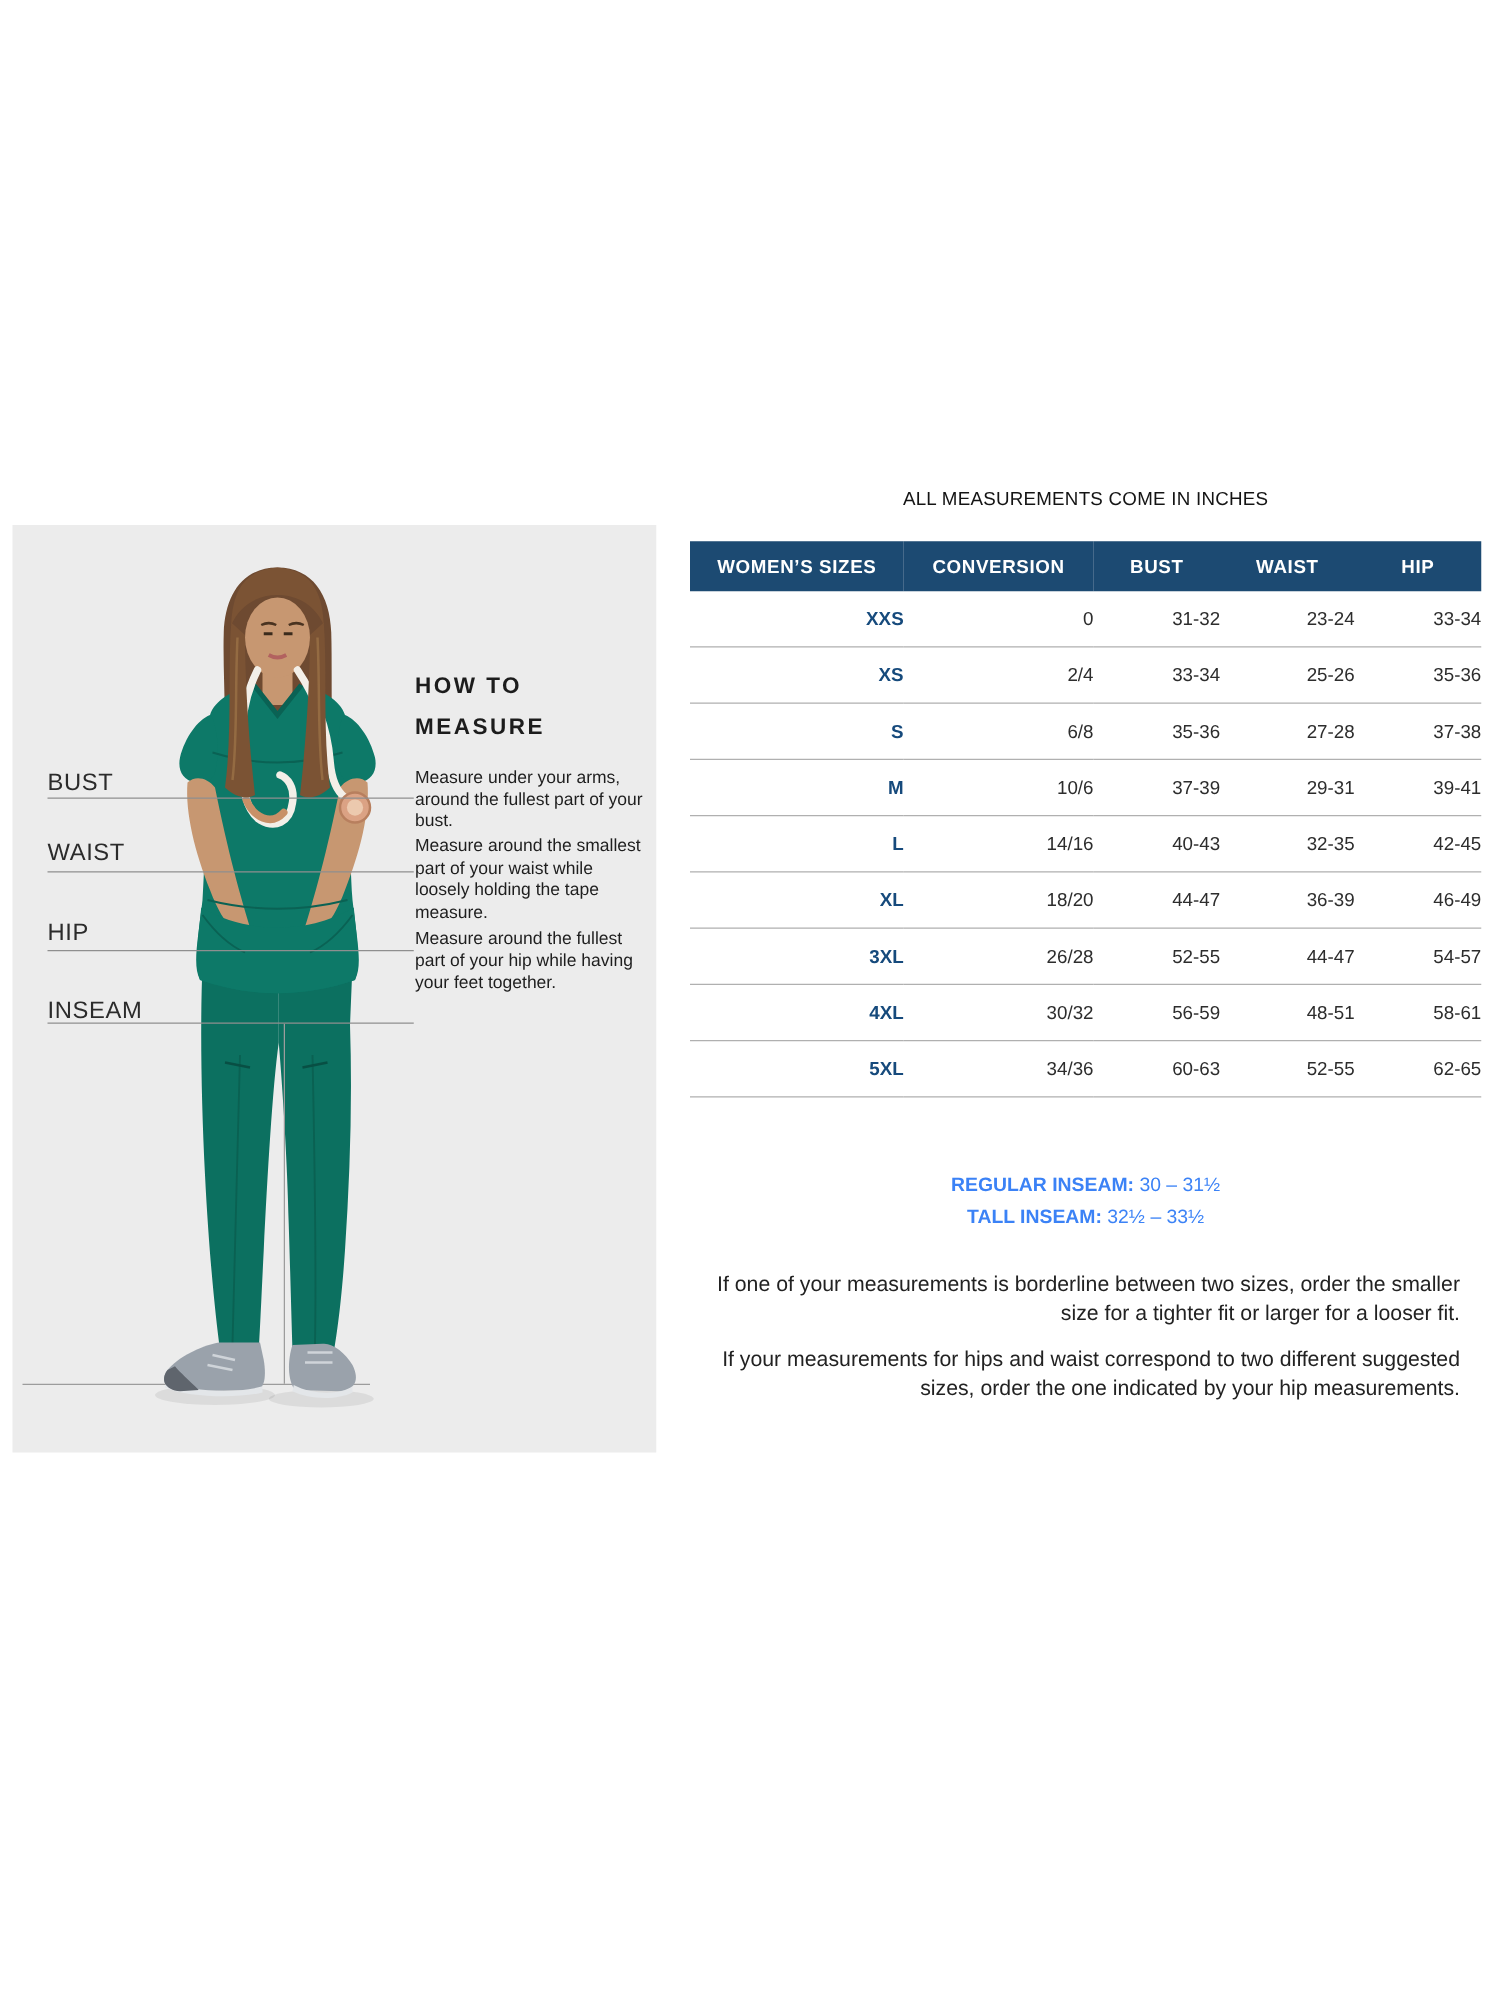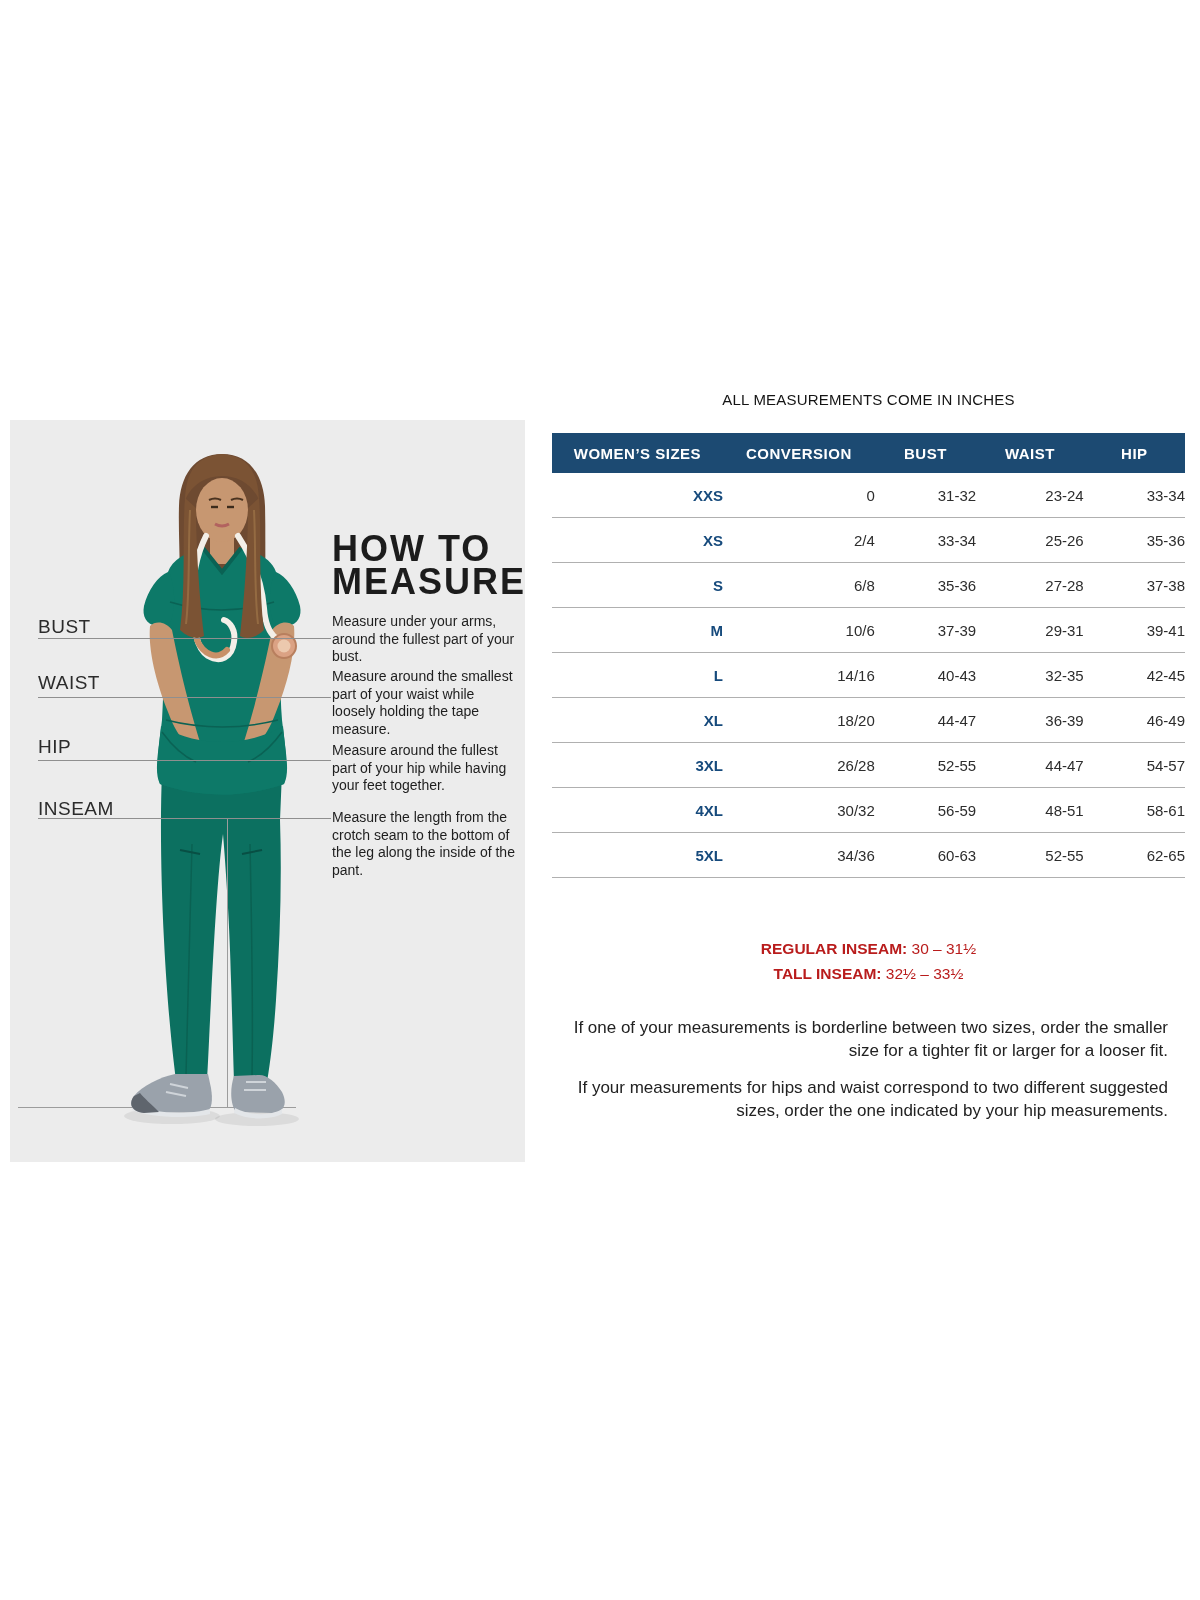--- a/index.html
+++ b/index.html
@@ -5,30 +5,30 @@
   html,body{margin:0;padding:0;background:#fff;font-family:"Liberation Sans",sans-serif;}
   .canvas{position:relative;width:1200px;height:1600px;background:#fff;overflow:hidden;}
 
   
   .photo-block{position:absolute;left:10px;top:420px;width:515px;height:742px;background:var(--photo-bg,#ececec);}
   .figure-svg{position:absolute;left:0;top:0;z-index:2;}
   .floor-line{position:absolute;left:8px;top:687px;width:278px;height:1px;background:#9c9c9c;z-index:1;}
   .v-guide{position:absolute;left:217px;top:399px;width:1px;height:288px;background:#9c9c9c;z-index:3;}
   .m-line{position:absolute;left:28px;width:293px;height:1px;background:#8f8f8f;z-index:3;}
   .m-label{position:absolute;left:28px;font-size:19px;color:#2b2b2b;letter-spacing:.5px;z-index:3;}
-  .howto{position:absolute;left:322px;top:112px;width:172px;font-size:36px;font-weight:bold;letter-spacing:2px;line-height:33px;color:#1c1c1c;z-index:3;}
+  .howto{position:absolute;left:322px;top:112px;width:172px;font-size:18px;font-weight:bold;letter-spacing:2px;line-height:33px;color:#1c1c1c;z-index:3;}
   .instr{position:absolute;left:322px;width:188px;font-size:14px;line-height:17.5px;color:#1e1e1e;z-index:3;}
 
   
   .chart-title{position:absolute;left:552px;top:391px;width:633px;text-align:center;font-size:15px;font-weight:normal;letter-spacing:.2px;color:#141414;}
   .size-table{position:absolute;left:552px;top:433px;width:633px;border-collapse:collapse;table-layout:fixed;}
   .size-table th{background:var(--header-navy,#1c4a72);color:#fff;font-size:15px;font-weight:bold;letter-spacing:.5px;height:40px;padding:0;text-align:center;}
   .size-table td{height:44px;text-align:right;font-size:15px;color:#2d2d2d;border-bottom:1px solid var(--divider,#b0b0b0);padding:0;}
   .size-table td.size{font-weight:bold;color:var(--size-blue,#164a7c);}
-  .notes{position:absolute;left:552px;top:936px;width:633px;text-align:center;font-size:15.5px;color:#b91c1c;line-height:25px;}
+  .notes{position:absolute;left:552px;top:936px;width:633px;text-align:center;font-size:15.5px;color:#3b82f6;line-height:25px;}
   .notes .lbl{font-weight:bold;}
   .footnote{position:absolute;left:568px;width:600px;margin:0;text-align:right;font-size:17px;line-height:23px;color:#222;}
 </style>
 </head>
 <body>
 
 <div class="canvas">
 
   <div class="photo-block">
 
@@ -116,21 +116,20 @@
     <div class="m-line" style="top:277px"></div>
     <div class="m-label" style="top:316px">HIP</div>
     <div class="m-line" style="top:340px"></div>
     <div class="m-label" style="top:378px">INSEAM</div>
     <div class="m-line" style="top:398px"></div>
 
     <div class="howto">HOW TO MEASURE</div>
     <div class="instr" style="top:193px">Measure under your arms, around the fullest part of your bust.</div>
     <div class="instr" style="top:248px">Measure around the smallest part of your waist while loosely holding the tape measure.</div>
     <div class="instr" style="top:322px">Measure around the fullest part of your hip while having your feet together.</div>
-    <div class="instr" style="top:389px">Measure the length from the crotch seam to the bottom of the leg along the inside of the pant.</div>
   </div>
 
   <div class="chart-title">ALL MEASUREMENTS COME IN INCHES</div>
 
   <table class="size-table">
     <colgroup>
       <col style="width:27%">
         <col style="width:24%">
         <col style="width:16%">
         <col style="width:17%">

